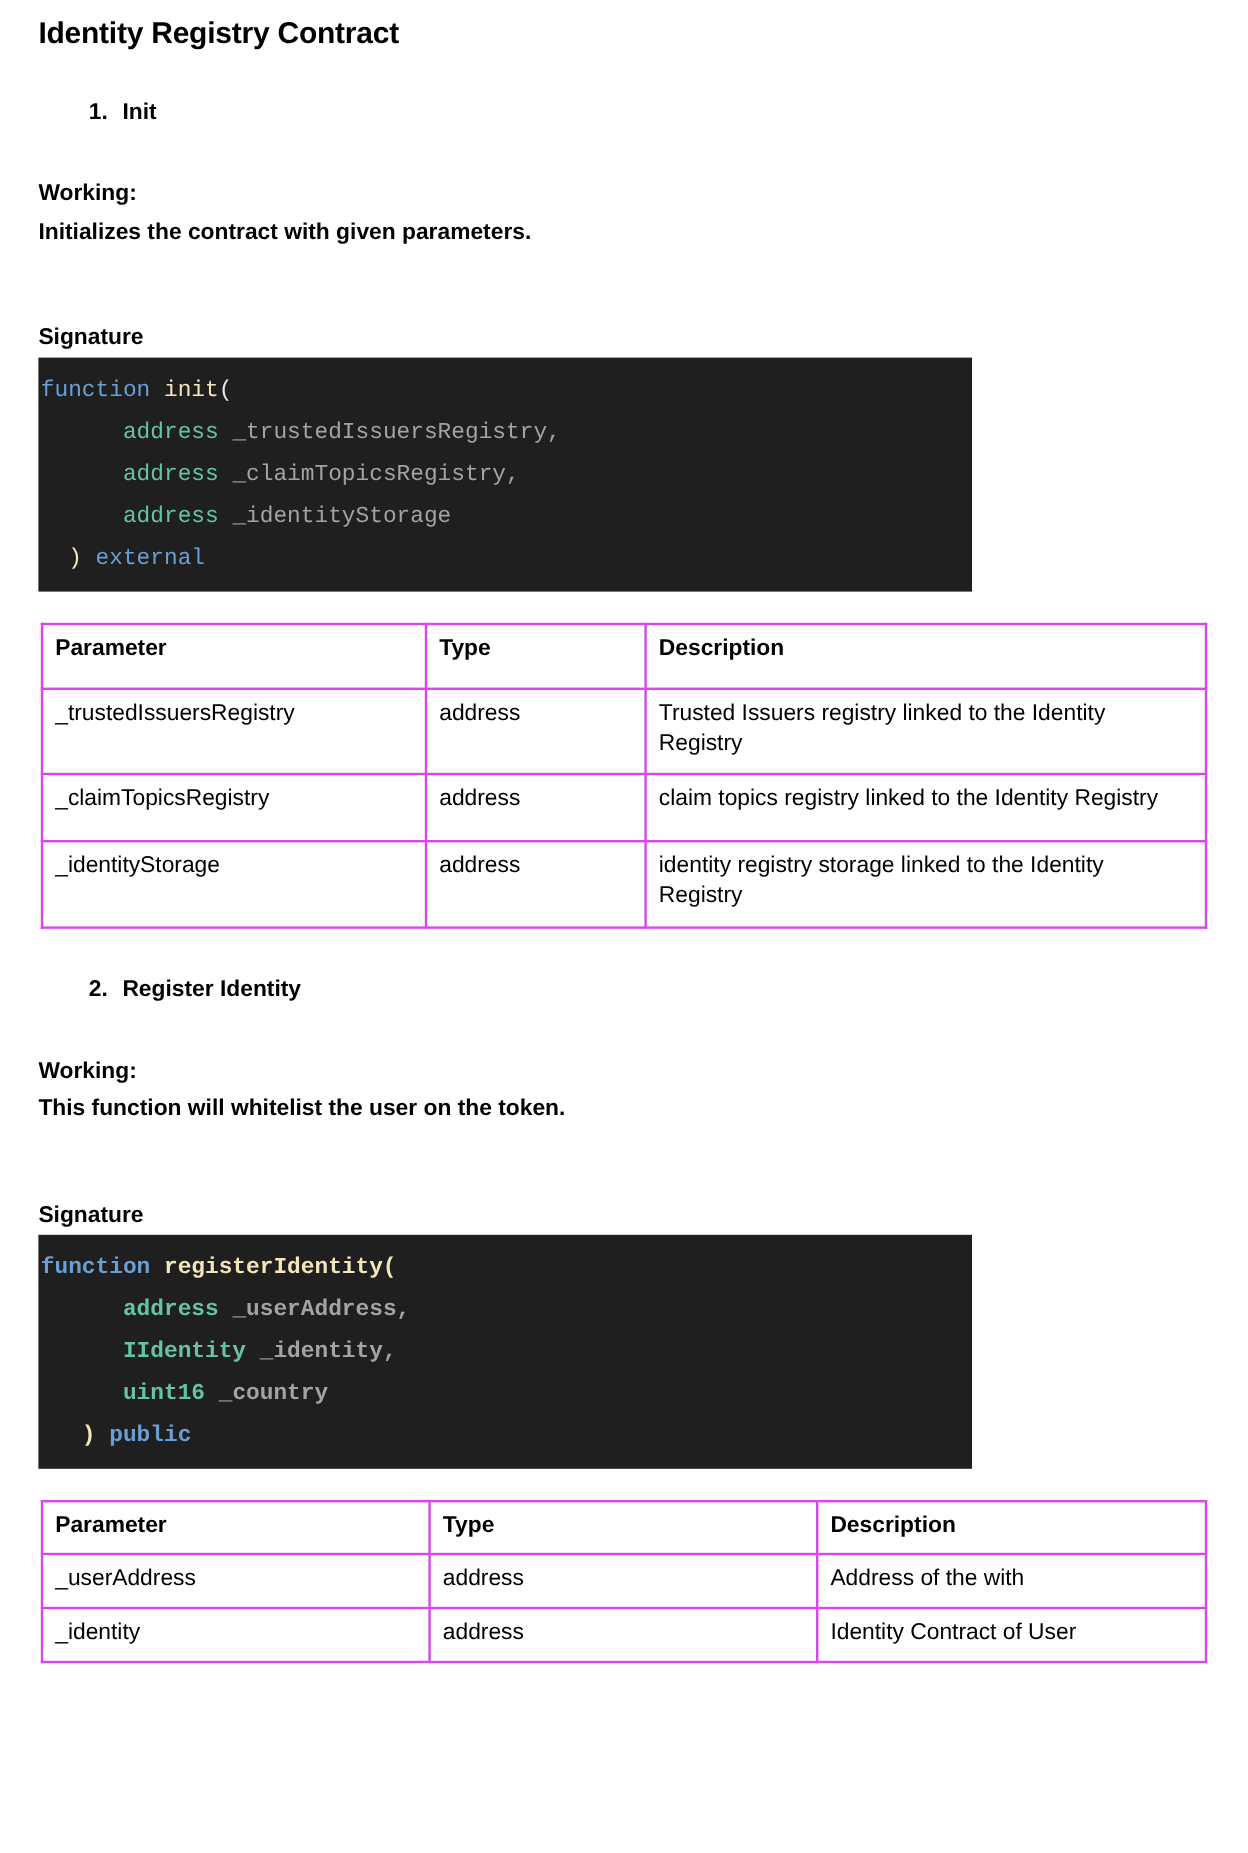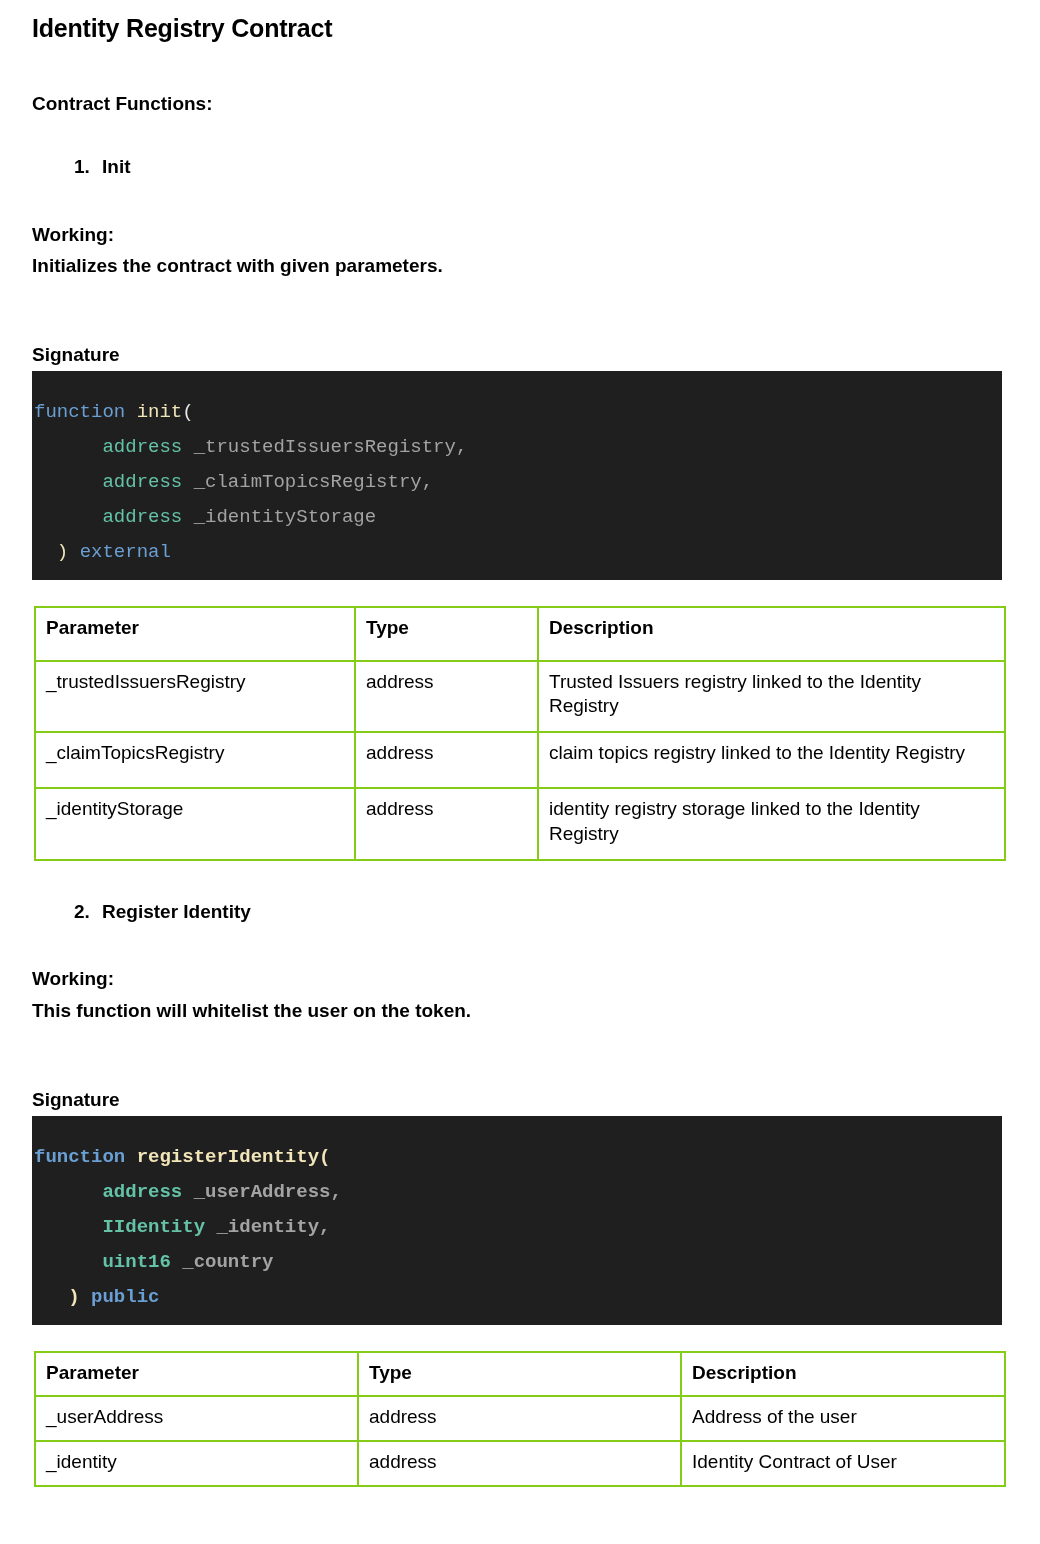--- a/index.html
+++ b/index.html
@@ -71,22 +71,22 @@
     font-size: 19px;
     font-weight: bold;
     margin: 64px 0 0 0;
     line-height: 1.25;
   }
 
   
   .codeblock {
     background: #1f1f1f;
     margin: 4px 0 0 0;
-    padding: 24px 0 10px 0;
-    width: 970px;
+    padding: 10px 0 10px 0;
+    width: 778px;
     box-sizing: border-box;
     font-family: "Liberation Mono", "DejaVu Sans Mono", monospace;
     font-size: 19px;
     line-height: 35px;
     color: #e8e8e8;
     white-space: pre;
     overflow: hidden;
   }
   .codeblock .line { display: block; padding-left: 2px; }
   .codeblock.bold { font-weight: bold; }
@@ -101,21 +101,21 @@
   
   table.param-table {
     border-collapse: collapse;
     margin: 26px 0 0 2px;
     width: 970px;
     table-layout: fixed;
     background: #ffffff;
   }
   table.param-table th,
   table.param-table td {
-    border: 2px solid #84cc16;
+    border: 2px solid #d946ef;
     text-align: left;
     vertical-align: top;
     font-size: 19px;
     line-height: 1.3;
     padding: 8px 10px 12px 10px;
   }
   table.param-table th {
     font-weight: bold;
     padding-bottom: 10px;
   }
@@ -134,21 +134,20 @@
   table.t1 td, table.t1 th { height: 34px; }
   table.t2 td, table.t2 th { padding-bottom: 10px; }
 </style>
 </head>
 <body>
 
 <div class="page">
 
   <h1 class="doc-title">Identity Registry Contract</h1>
 
-  <div class="section-label">Contract Functions:</div>
 
   <div id="functions-root">
       <ol class="ol-list">
         <li><span class="num">1.</span><span>Init</span></li>
       </ol>
       <div class="working-head">Working:</div>
       <div class="working-text">Initializes the contract with given parameters.</div>
       <div class="sig-head">Signature</div>
       <div class="codeblock"><span class="line"><span class="tok-kw">function</span><span class="tok-punct"> </span><span class="tok-fn">init</span><span class="tok-punct">(</span></span><span class="line"><span class="tok-punct">      </span><span class="tok-type">address</span><span class="tok-punct"> </span><span class="tok-ident">_trustedIssuersRegistry,</span></span><span class="line"><span class="tok-punct">      </span><span class="tok-type">address</span><span class="tok-punct"> </span><span class="tok-ident">_claimTopicsRegistry,</span></span><span class="line"><span class="tok-punct">      </span><span class="tok-type">address</span><span class="tok-punct"> </span><span class="tok-ident">_identityStorage</span></span><span class="line"><span class="tok-punct">  </span><span class="tok-paren">)</span><span class="tok-punct"> </span><span class="tok-mod">external</span></span></div>
       <table class="param-table t1">
@@ -199,21 +198,21 @@
           <tr>
             <th>Parameter</th>
             <th>Type</th>
             <th>Description</th>
           </tr>
         </thead>
         <tbody>
           <tr>
             <td>_userAddress</td>
             <td>address</td>
-            <td>Address of the user</td>
+            <td>Address of the with</td>
           </tr>
           <tr>
             <td>_identity</td>
             <td>address</td>
             <td>Identity Contract of User</td>
           </tr>
         </tbody>
       </table>
     </div>
 

